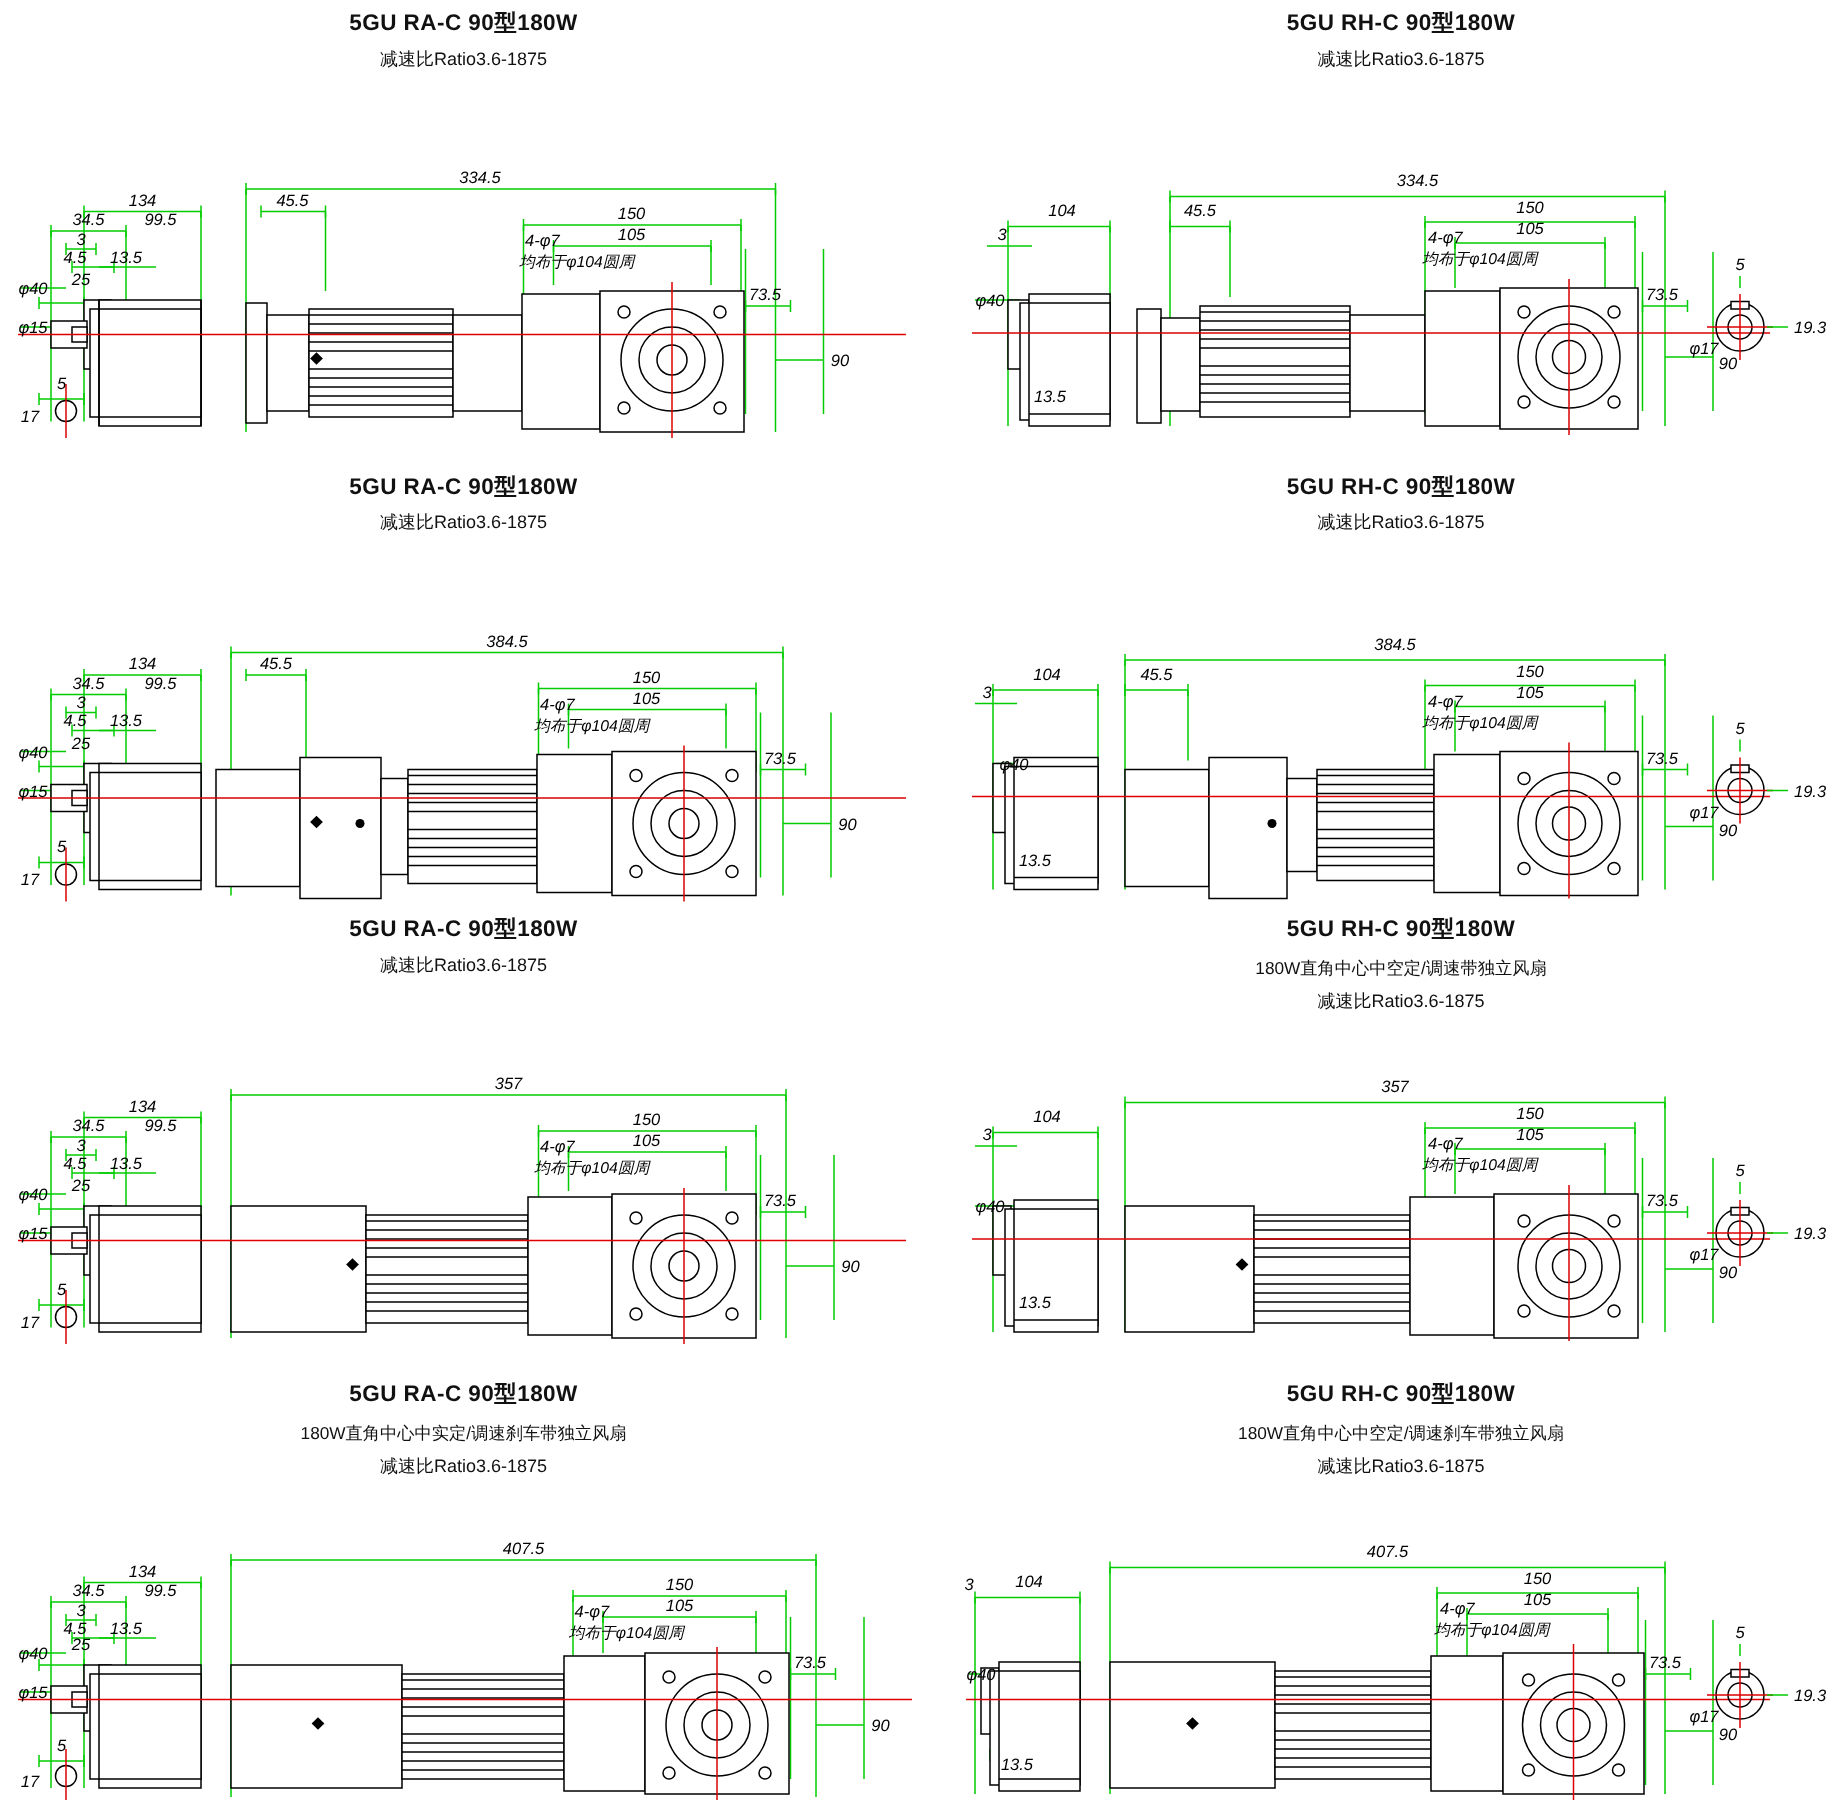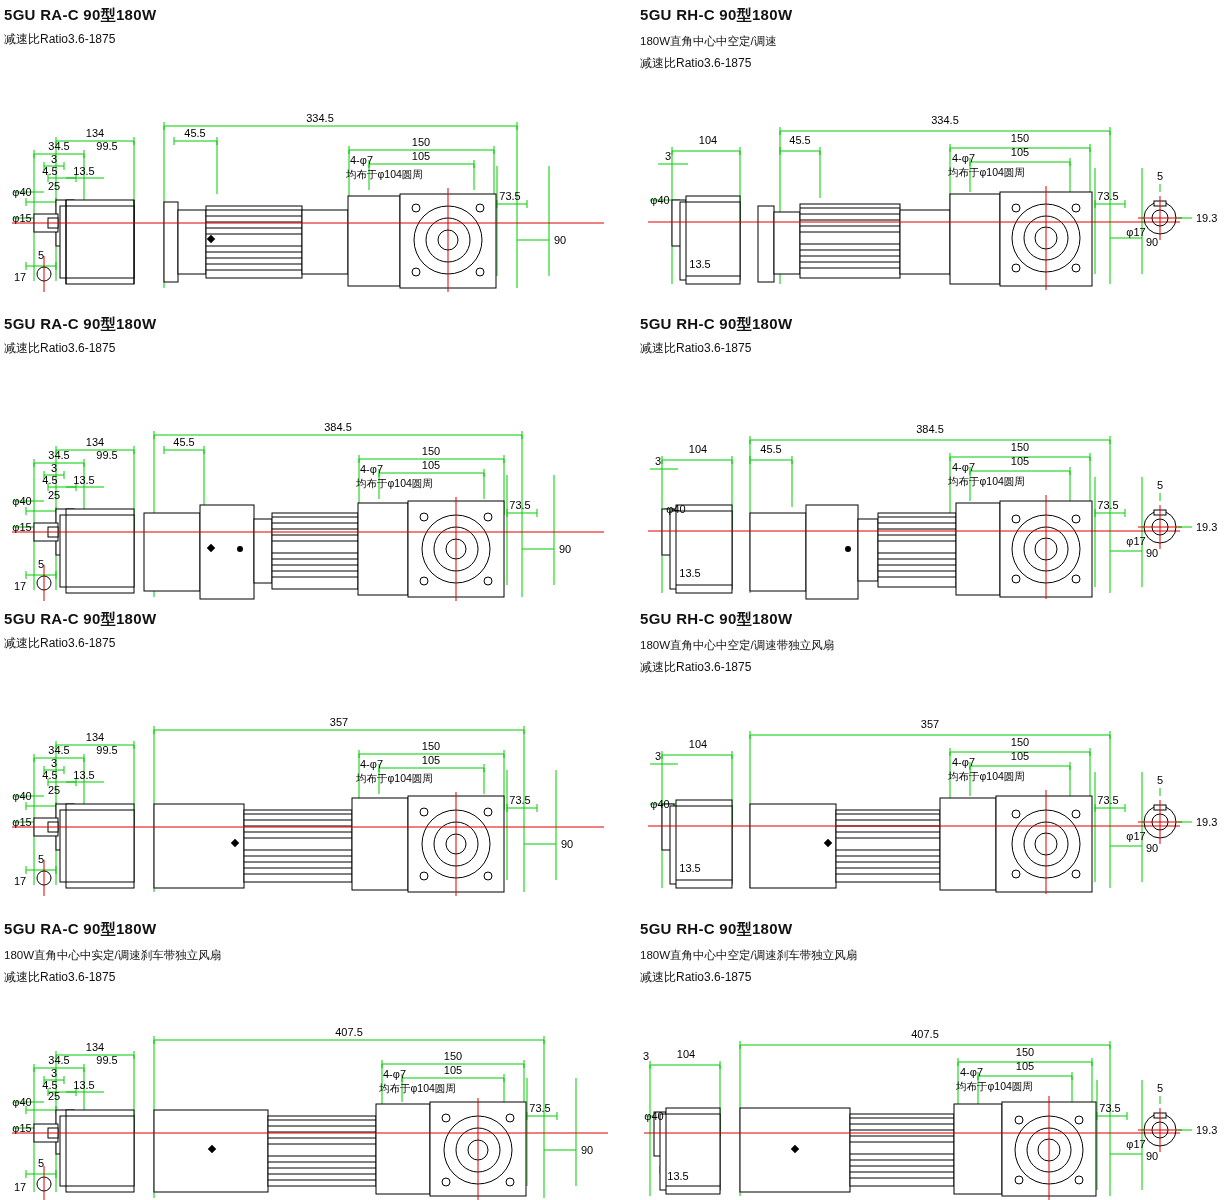--- a/index.html
+++ b/index.html
@@ -1,22 +1,22 @@
 <!DOCTYPE html>
 <html><head>
 <meta charset="utf-8">
 <style>
   html,body{margin:0;padding:0;background:#ffffff;}
   body{width:1228px;height:1200px;font-family:"Liberation Sans",sans-serif;color:#111;position:relative;overflow:hidden;}
   .grid{position:absolute;inset:0;}
-  .panel{position:absolute;}
+  .panel{position:absolute;text-align:center;}
   .p-title{font-size:15px;font-weight:bold;letter-spacing:.3px;white-space:nowrap;}
   .p-sub{font-size:11.5px;margin-top:9px;white-space:nowrap;}
   .p-sub2{font-size:12px;margin-top:6px;white-space:nowrap;}
-  .canvas{position:absolute;}
+  .canvas{position:absolute;font-style:italic;}
   svg{display:block;overflow:visible;}
   .dim{stroke:#00cc00;stroke-width:1;fill:none;}
   .ol2{stroke:#000;stroke-width:1;fill:none;}
   .ctr{stroke:#dd0000;stroke-width:1;fill:none;}
   .hatch{stroke:#000;stroke-width:1;}
   .dtxt{font-size:11px;fill:#000;font-family:"Liberation Sans",sans-serif;}
   .dtxt.sm{font-size:10.5px;}
   .blk{fill:#000;}
 </style>
 </head>
@@ -135,21 +135,20 @@
     <text class="dtxt" x="506" y="94" text-anchor="middle">73.5</text>
     <text class="dtxt" x="556" y="138" text-anchor="middle">90</text>
     <text class="dtxt" x="346" y="58">4-φ7</text>
     <text class="dtxt sm" x="342" y="72">均布于φ104圆周</text>
   </svg>
   </div>
 </div>
 
 <div class="panel" style="left:640px;top:6px;width:588px;height:290px;">
   <div class="p-title">5GU  RH-C  90型180W</div>
-  <div class="p-sub">180W直角中心中空定/调速</div>
   <div class="p-sub2">减速比Ratio3.6-1875</div>
 
   <div class="canvas" style="left:0;top:100px;">
   <svg width="588" height="190" viewBox="0 0 588 190">
     <g class="dim">
       <path d="M140 25 H470"></path>
             <path d="M140 21 V29"></path>
             <path d="M470 21 V29"></path>
       <path d="M140 25 V178"></path>
             <path d="M470 25 V178"></path>

